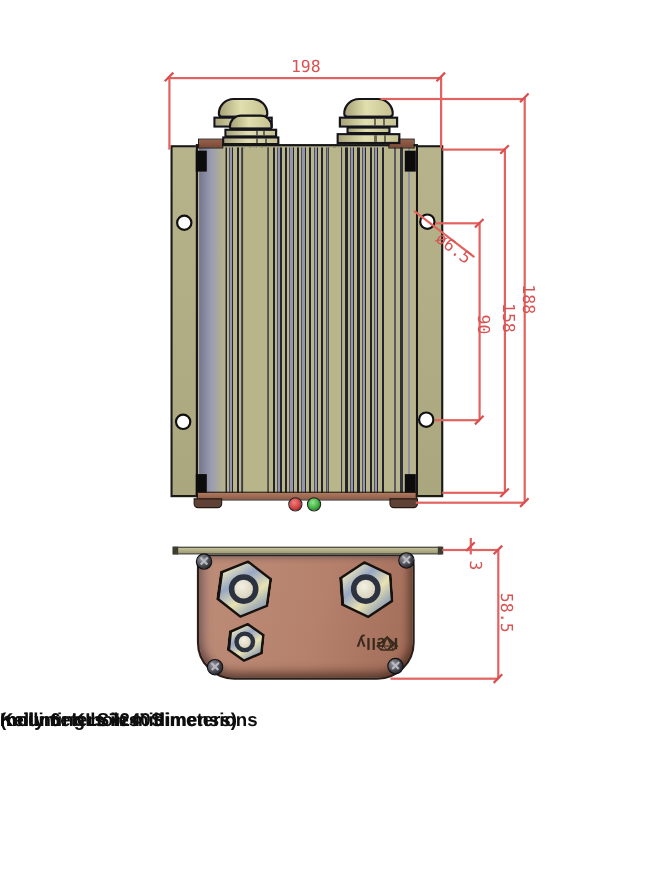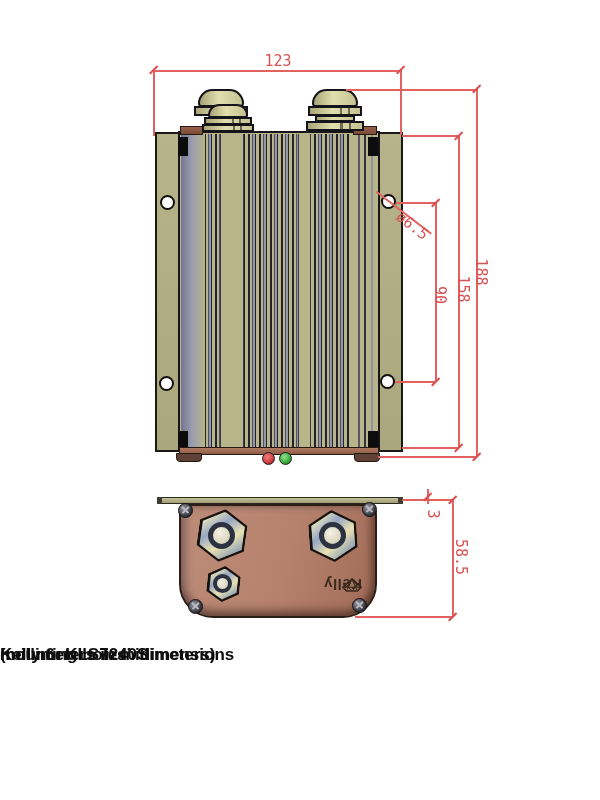--- a/index.html
+++ b/index.html
@@ -132,21 +132,21 @@
       <div class="g g-band" style="left:306px;top:121px;width:58px;height:10px;"></div>
     </div>
   </div>
 
   <div>
     <div class="dl dl-h" style="left:153px;top:70px;width:248px;"></div>
     <div class="dl dl-v" style="left:153px;top:70px;height:66px;"></div>
     <div class="dl dl-v" style="left:400px;top:70px;height:65px;"></div>
     <div class="tick" style="left:148px;top:69px;"></div>
     <div class="tick" style="left:395px;top:69px;"></div>
-    <div class="dt dt-h" style="left:278px;top:61px;">123</div>
+    <div class="dt dt-h" style="left:278px;top:61px;">198</div>
   </div>
 
   <div>
     <div class="dl dl-h" style="left:346px;top:89px;width:131px;"></div>
     <div class="dl dl-v" style="left:476px;top:89px;height:368px;"></div>
     <div class="dl dl-h" style="left:378px;top:456px;width:99px;"></div>
     <div class="tick" style="left:471px;top:88px;"></div>
     <div class="tick" style="left:471px;top:456px;"></div>
     <div class="dt dt-v" style="left:480px;top:272px;">188</div>
   </div>

